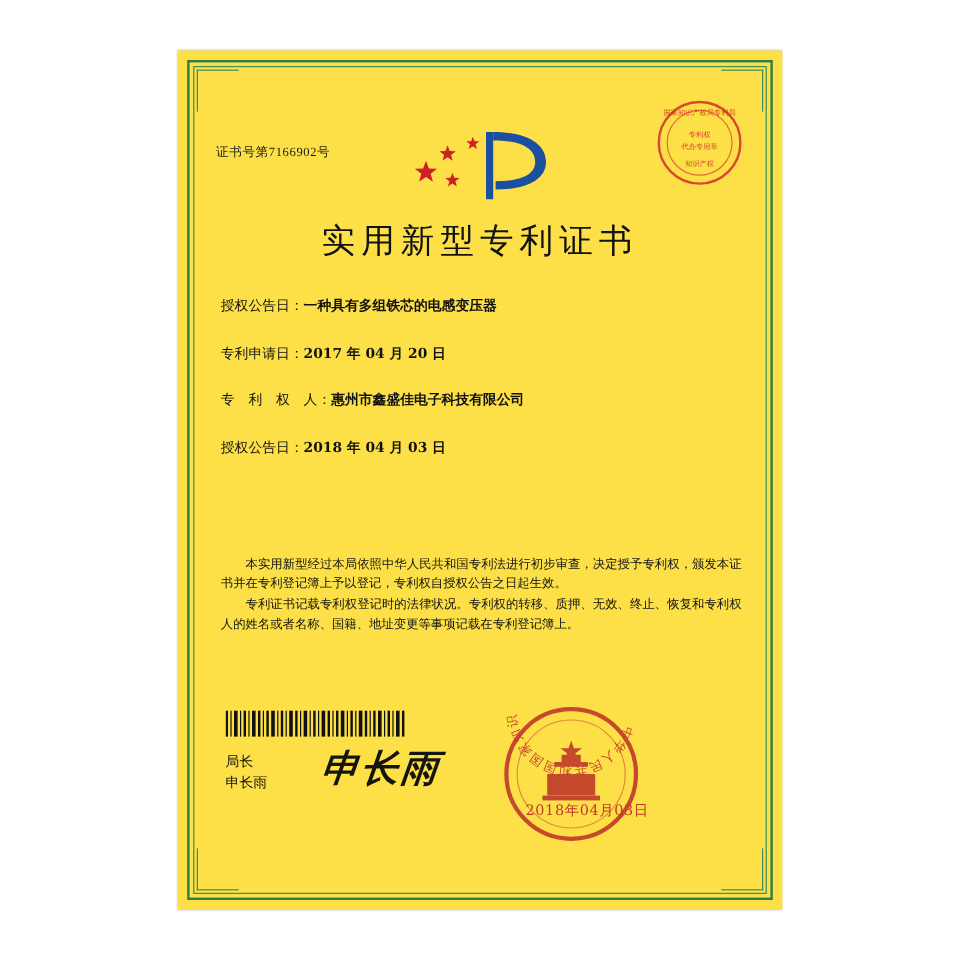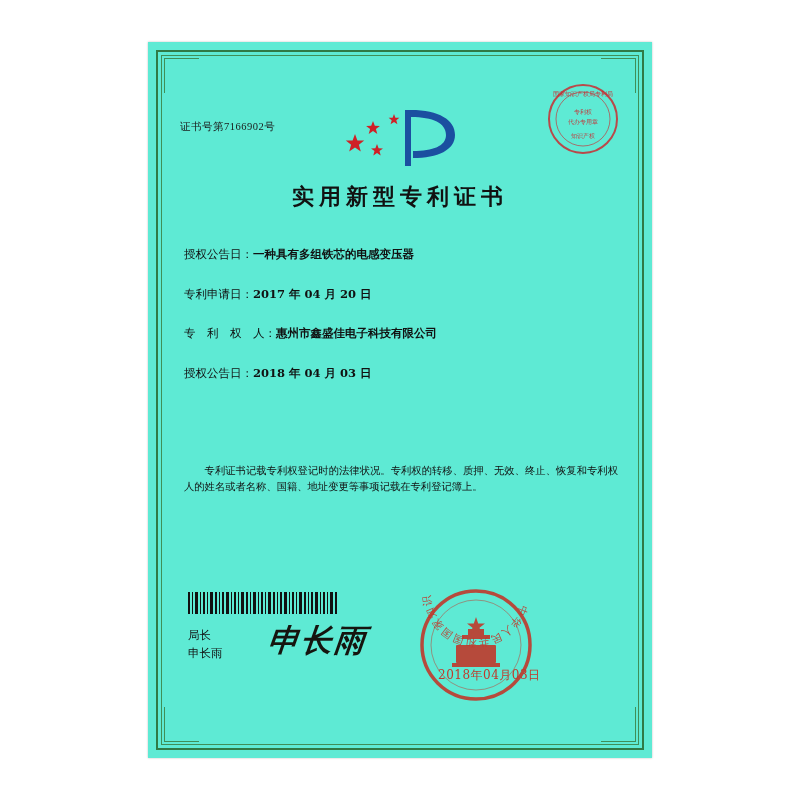--- a/index.html
+++ b/index.html
@@ -19,21 +19,21 @@
     height: 800px;
     background: #ffffff;
   }
   
   .certificate {
     position: absolute;
     left: 148px;
     top: 42px;
     width: 504px;
     height: 716px;
-    background: #5eead4;
+    background: #fde047;
     box-shadow: 0 0 2px rgba(0,0,0,0.25);
   }
   
   .border-outer {
     position: absolute;
     left: 8px;
     top: 8px;
     right: 8px;
     bottom: 8px;
     border: 2px solid #2f7a46;
@@ -85,22 +85,22 @@
     height: 78px;
   }
 
   
   .title {
     position: absolute;
     left: 0;
     right: 0;
     top: 140px;
     text-align: center;
-    font-size: 22px;
-    font-weight: bold;
+    font-size: 28px;
+    font-weight: normal;
     letter-spacing: 5px;
     color: #111111;
     font-family: "DejaVu Serif", serif;
   }
 
   
   .fields {
     position: absolute;
     left: 36px;
     top: 205px;
@@ -254,20 +254,21 @@
       </div>
       <div class="field-row">
         <span class="field-label">专　利　权　人：</span><span class="field-value">惠州市鑫盛佳电子科技有限公司</span>
       </div>
       <div class="field-row">
         <span class="field-label">授权公告日：</span><span class="field-value">2018 年 04 月 03 日</span>
       </div>
     </div>
 
     <div class="body-text">
+      <p>本实用新型经过本局依照中华人民共和国专利法进行初步审查，决定授予专利权，颁发本证书并在专利登记簿上予以登记，专利权自授权公告之日起生效。</p>
       <p>专利证书记载专利权登记时的法律状况。专利权的转移、质押、无效、终止、恢复和专利权人的姓名或者名称、国籍、地址变更等事项记载在专利登记簿上。</p>
     </div>
 
     <div class="barcode">
       <svg width="150" height="22" viewBox="0 0 150 22">
         <g fill="#111111">
           <rect x="0" y="0" width="2" height="22"></rect>
             <rect x="4" y="0" width="1" height="22"></rect>
           <rect x="7" y="0" width="3" height="22"></rect>
             <rect x="12" y="0" width="1" height="22"></rect>

